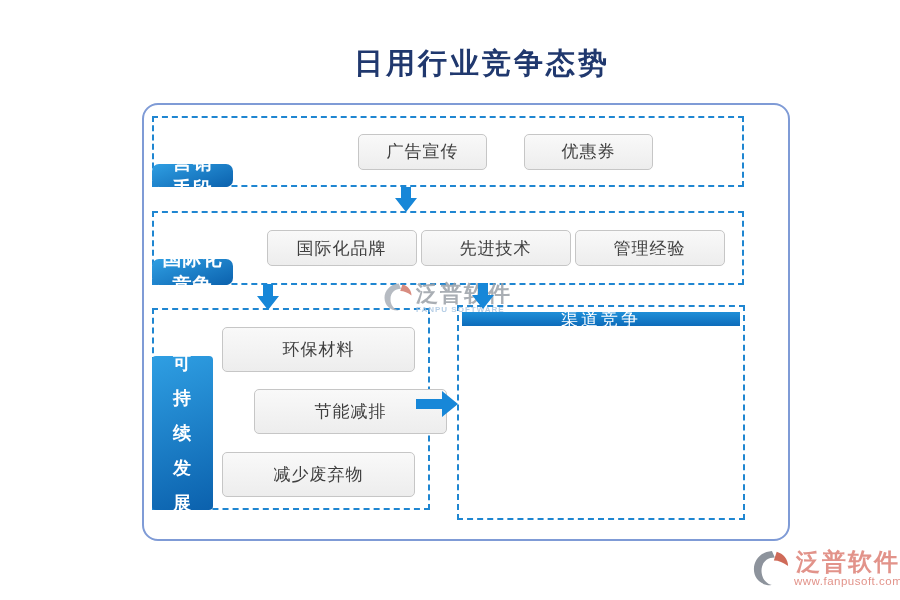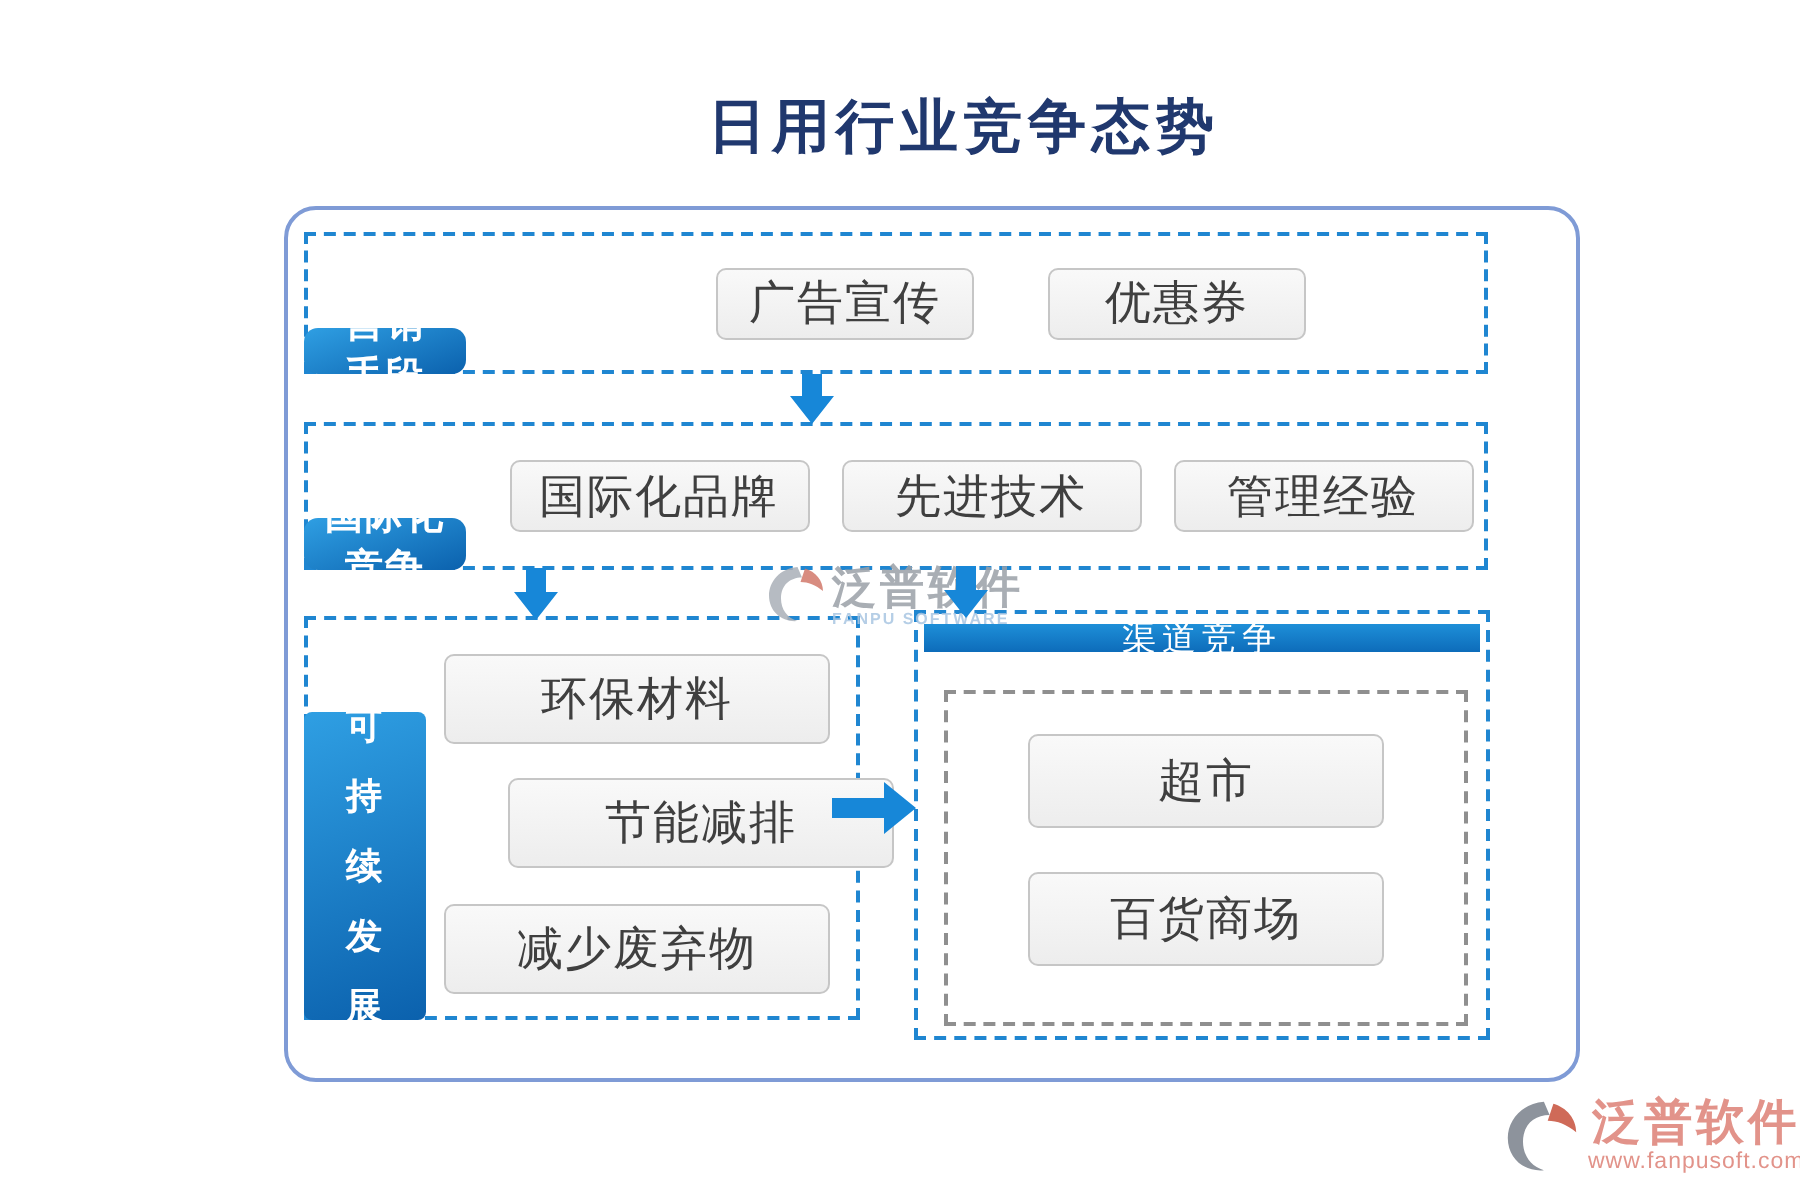--- a/index.html
+++ b/index.html
@@ -31,26 +31,26 @@
     text-align:center;
     margin-top:48px;
   }
   .row3 .row-label{width:61px;font-size:18px;line-height:35px;border-radius:4px;}
   .row-label span{display:block;}
   .row-items{
     position:absolute;left:81px;right:0;top:0;bottom:0;
     display:flex;align-items:center;justify-content:center;
   }
   .row1 .row-items{gap:37px;padding-left:34px;}
-  .row2 .row-items{gap:16px;padding-left:14px;}
+  .row2 .row-items{gap:4px;padding-left:14px;}
   .node{
     background:linear-gradient(#f9f9f9,#ededed);
     border:1px solid #c6c6c6;border-radius:5px;
     display:flex;align-items:center;justify-content:center;
-    font-size:23px;color:#3f3f3f;letter-spacing:1px;
+    font-size:17px;color:#3f3f3f;letter-spacing:1px;
     box-sizing:border-box;
   }
   .row1 .node{width:129px;height:36px;}
   .row2 .node{width:150px;height:36px;}
   .node-v{position:absolute;left:68px;width:193px;height:45px;}
   .nv1{top:17px;} .nv2{top:79px;margin-left:32px;} .nv3{top:142px;}
   .arrow{position:absolute;z-index:4;}
   .panel{
     position:absolute;left:457px;top:305px;width:288px;height:215px;
     border:2px dashed #1f86d1;box-sizing:border-box;z-index:1;background:transparent;
@@ -150,24 +150,20 @@
     <div class="node node-v nv2">节能减排</div>
     <div class="node node-v nv3">减少废弃物</div>
   </div>
 
   <svg class="arrow" style="left:416px;top:391px;" width="42" height="26" viewBox="0 0 42 26">
     <path d="M0 8 H26 V0 L42 13 L26 26 V18 H0 Z" fill="#1787d8"></path>
   </svg>
 
   <div class="panel">
     <div class="panel-header">渠道竞争</div>
-    <div class="panel-body">
-      <div class="node">超市</div>
-      <div class="node">百货商场</div>
-    </div>
   </div>
 
   <div class="footer-brand">
     <svg width="38" height="38" viewBox="0 0 40 40">
       <path d="M21 2 C9 3 2 12 2 21 C2 32 11 39 21 38 C14 36 10 30 10 23 C10 14 16 9 24 9 Z" fill="#8d939c"></path>
       <path d="M26 3 C33 5 38 11 38 18 C33 14 28 12 23 12 Z" fill="#cf6a58"></path>
     </svg>
     <div class="fb-text">
       <span class="fb-brand">泛普软件</span>
       <span class="fb-url">www.fanpusoft.com</span>

